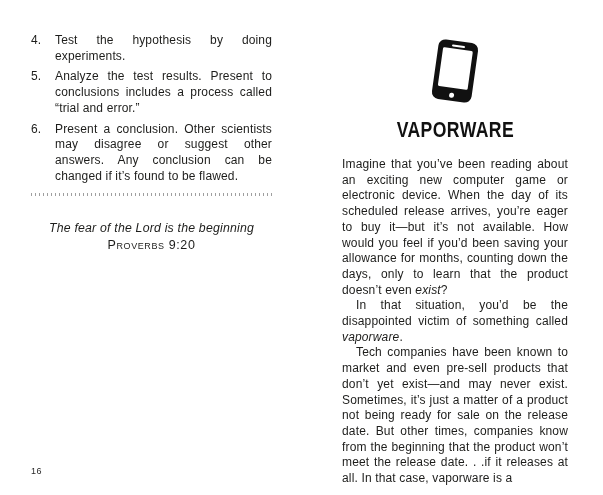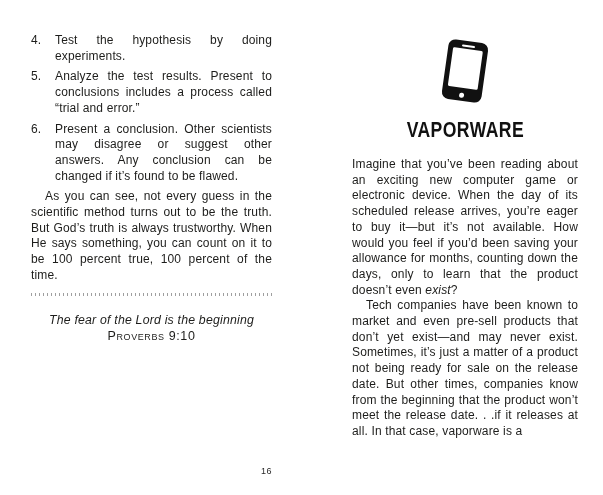--- a/index.html
+++ b/index.html
@@ -6,51 +6,51 @@
   .spread{
     position:relative;
     width:603px;height:495px;
     background:#ffffff;
     font-family:"Liberation Sans","DejaVu Sans",sans-serif;
     color:#1d1d1b;
     overflow:hidden;
   }
   .page{position:absolute;top:0;height:495px;}
   .page.left{left:31px;width:241px;}
-  .page.right{left:352px;width:226px;}
+  .page.right{left:342px;width:226px;}
 
   
   .steps{
     list-style:none;margin:33px 0 0 0;padding:0 0 0 24px;
     font-size:12px;line-height:15.7px;letter-spacing:.15px;
   }
   .steps li{position:relative;margin-bottom:5px;text-align:justify;}
   .steps .num{position:absolute;left:-24px;top:0;}
   .paras{margin-top:5px;}
   .paras p{
     margin:0;font-size:12px;line-height:15.7px;letter-spacing:.15px;
     text-align:justify;
   }
   .paras p.indent{text-indent:14px;}
   .paras em{font-style:italic;}
 
   .divider{
     margin-top:9px;height:3px;width:100%;
     background:repeating-linear-gradient(90deg,#9f9f9f 0 1px,transparent 1px 4px);
   }
-  .verse{margin-top:16px;text-align:center;}
+  .verse{margin-top:24px;text-align:center;}
   .verse-line{
     font-style:italic;font-size:12.3px;line-height:16.3px;letter-spacing:.2px;
   }
   .verse-ref{
     font-variant:small-caps;font-size:12.5px;letter-spacing:.6px;margin-top:1px;
   }
   .pagenum{
     position:absolute;bottom:19px;left:0;width:100%;
-    text-align:right;font-size:9px;letter-spacing:.5px;color:#2a2a2a;
+    text-align:left;font-size:9px;letter-spacing:.5px;color:#2a2a2a;
   }
 
   
   .phone-wrap{
     margin-top:31px;height:80px;
     display:flex;align-items:center;justify-content:center;
   }
   .phone{
     position:relative;width:40px;height:60px;
     background:#111;border-radius:7px;
@@ -81,46 +81,46 @@
 <div class="spread">
 
   <div class="page left">
     <ol class="steps">
         <li><span class="num">4.</span><span>Test the hypothesis by doing experiments.</span></li>
         <li><span class="num">5.</span><span>Analyze the test results. Present to conclusions includes a process called “trial and error.”</span></li>
         <li><span class="num">6.</span><span>Present a conclusion. Other scientists may disagree or suggest other answers. Any conclusion can be changed if it’s found to be flawed.</span></li>
       </ol>
 
     <div class="paras">
-        <p class="indent"><span>As you can see, not every guess in the scientific method turns out to be the truth. But God’s truth is always trustworthy. When He says something, you can count on it to be 100 percent true, 100 percent of the time.</span></p>
       </div>
 
     <div class="divider"></div>
 
     <div class="verse">
       <div>
           <div class="verse-line">The fear of the Lord is the beginning</div>
         </div>
-      <div class="verse-ref">Proverbs 9:10</div>
+      <div class="verse-ref">Proverbs 9:20</div>
     </div>
 
     <div class="pagenum">16</div>
   </div>
 
   <div class="page right">
     <div class="phone-wrap">
       <div class="phone">
         <div class="speaker"></div>
         <div class="screen"></div>
         <div class="home"></div>
       </div>
     </div>
 
     <h1 class="chapter-title"><span>VAPORWARE</span></h1>
 
     <div class="paras">
         <p><span>Imagine that you’ve been reading about an exciting new computer game or electronic device. When the day of its scheduled release arrives, you’re eager to buy it—but it’s not available. How would you feel if you’d been saving your allowance for months, counting down the days, only to learn that the product doesn’t even </span><em>exist</em><span>?</span></p>
+        <p class="indent"><span>In that situation, you’d be the disappointed victim of something called </span><em>vaporware</em><span>.</span></p>
         <p class="indent"><span>Tech companies have been known to market and even pre-sell products that don’t yet exist—and may never exist. Sometimes, it’s just a matter of a product not being ready for sale on the release date. But other times, companies know from the beginning that the product won’t meet the release date. . .if it releases at all. In that case, vaporware is a</span></p>
       </div>
 
   </div>
 
 </div>
 
 </body></html>

